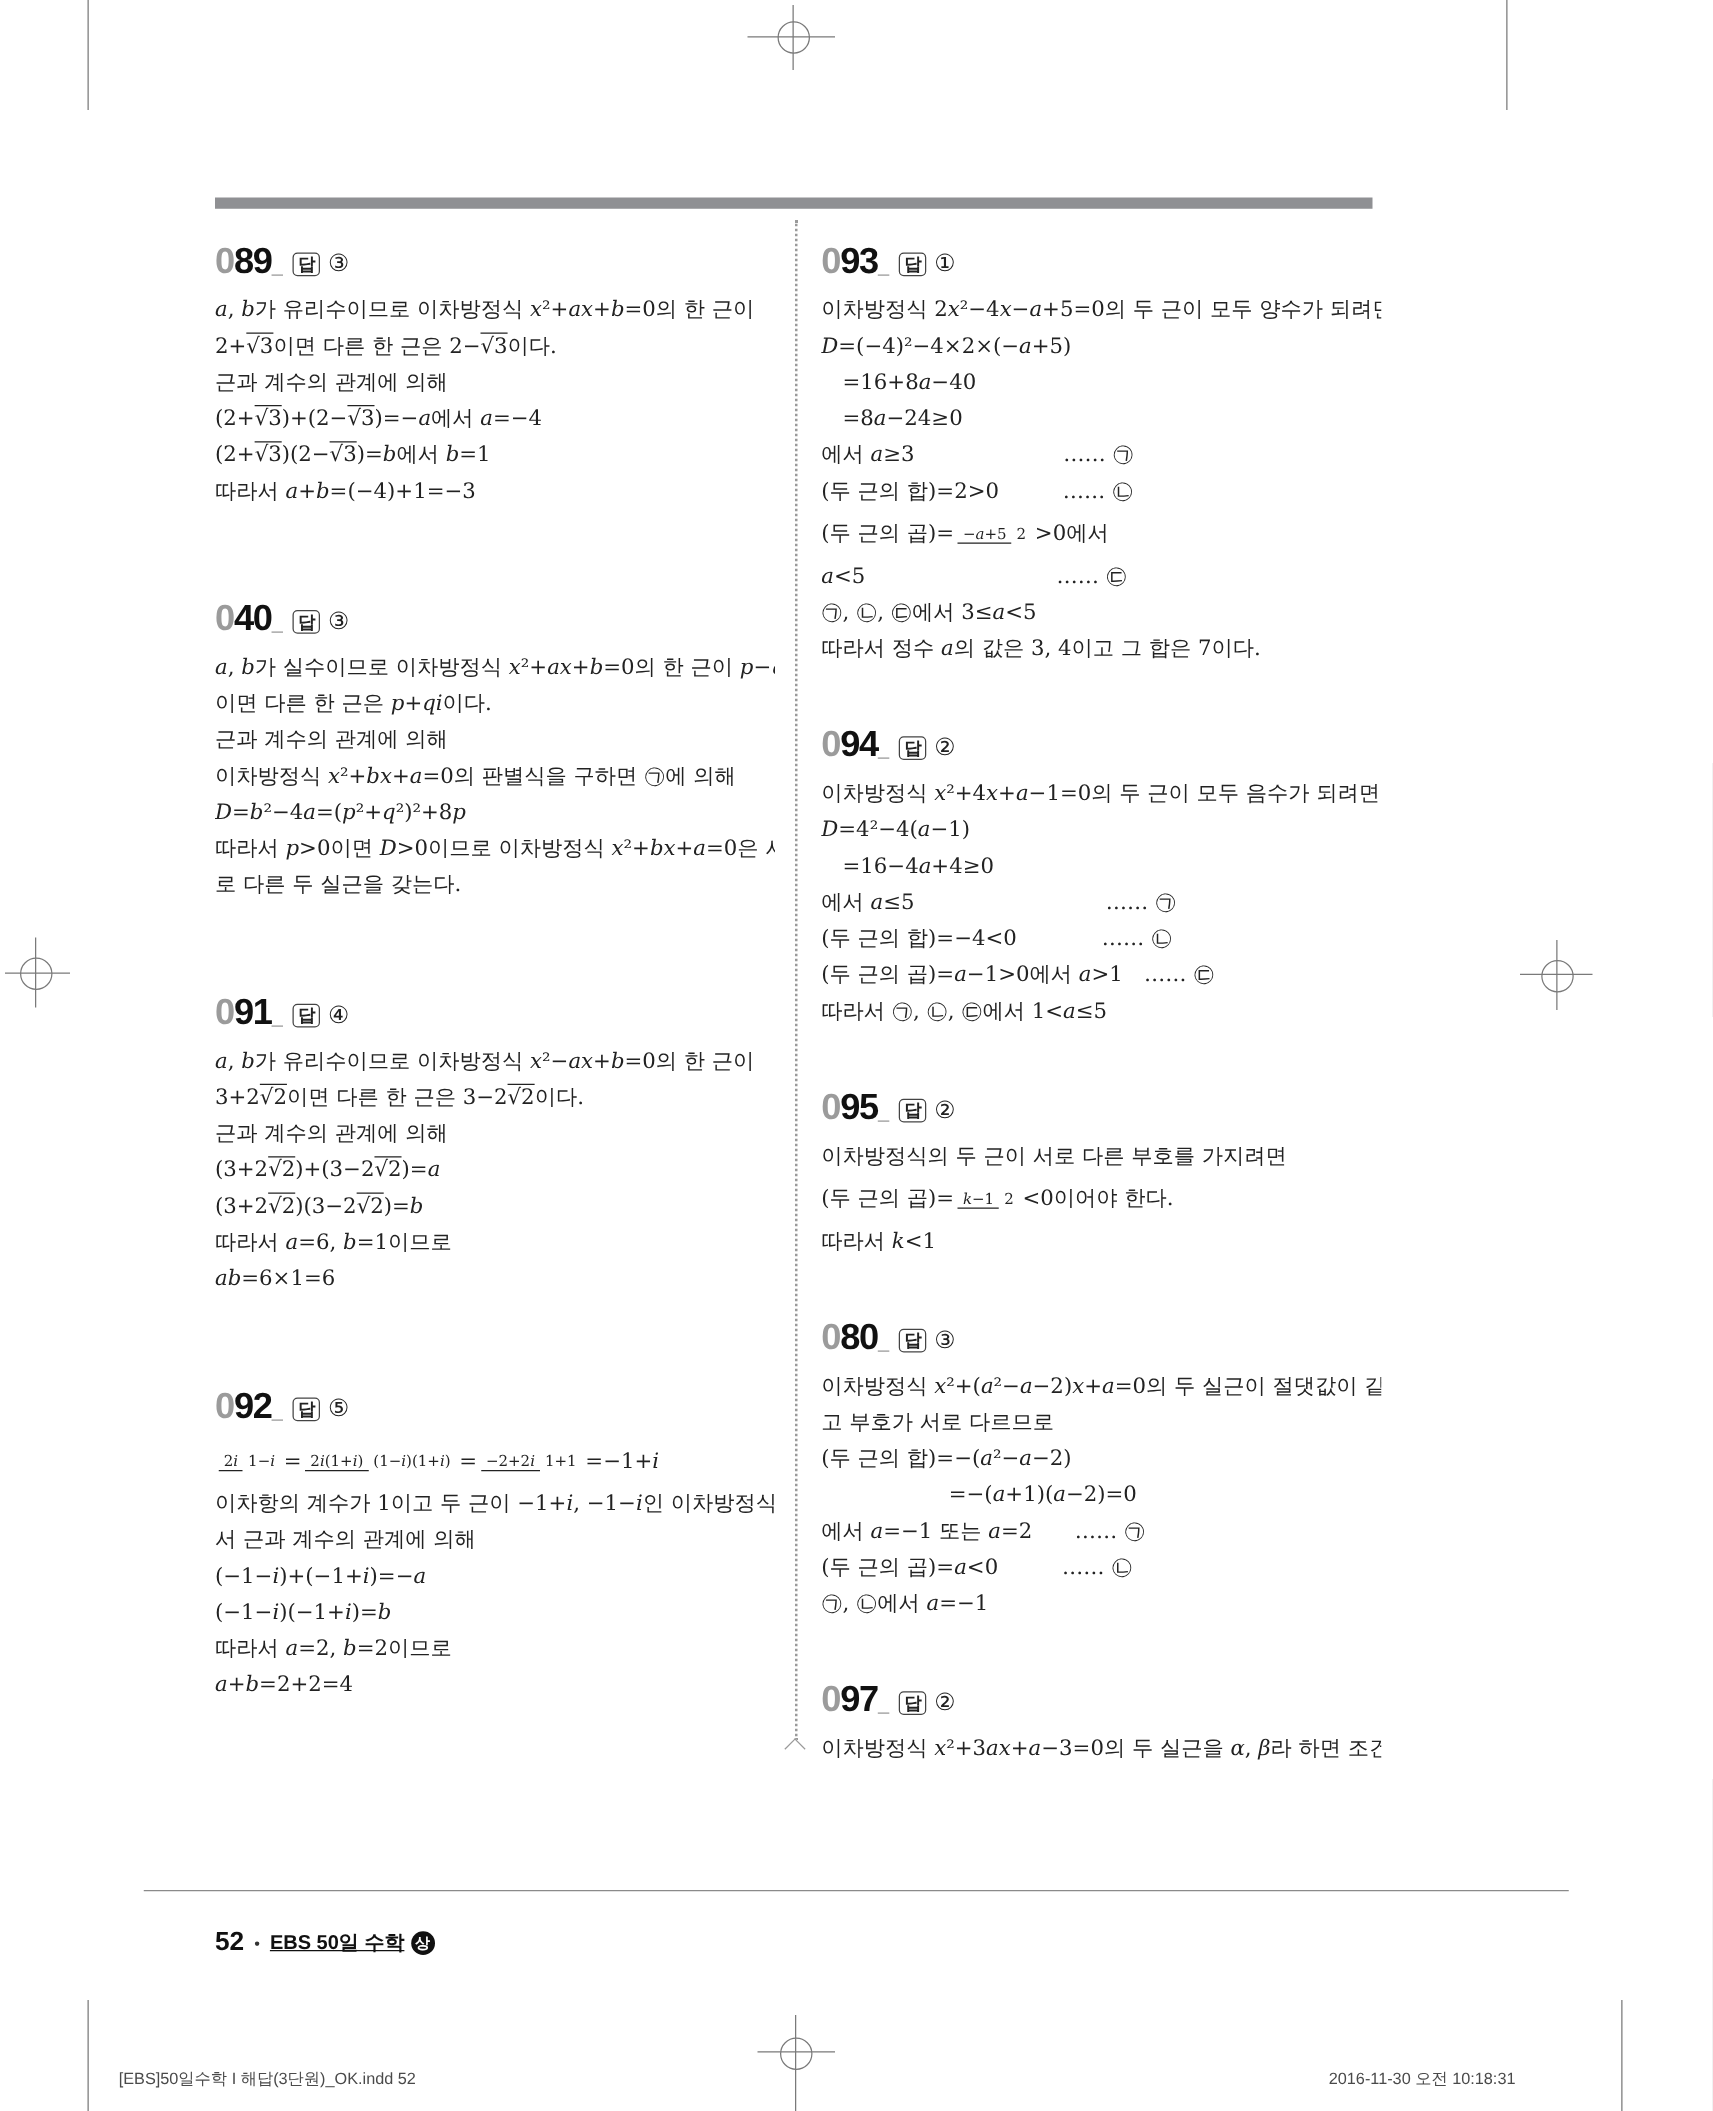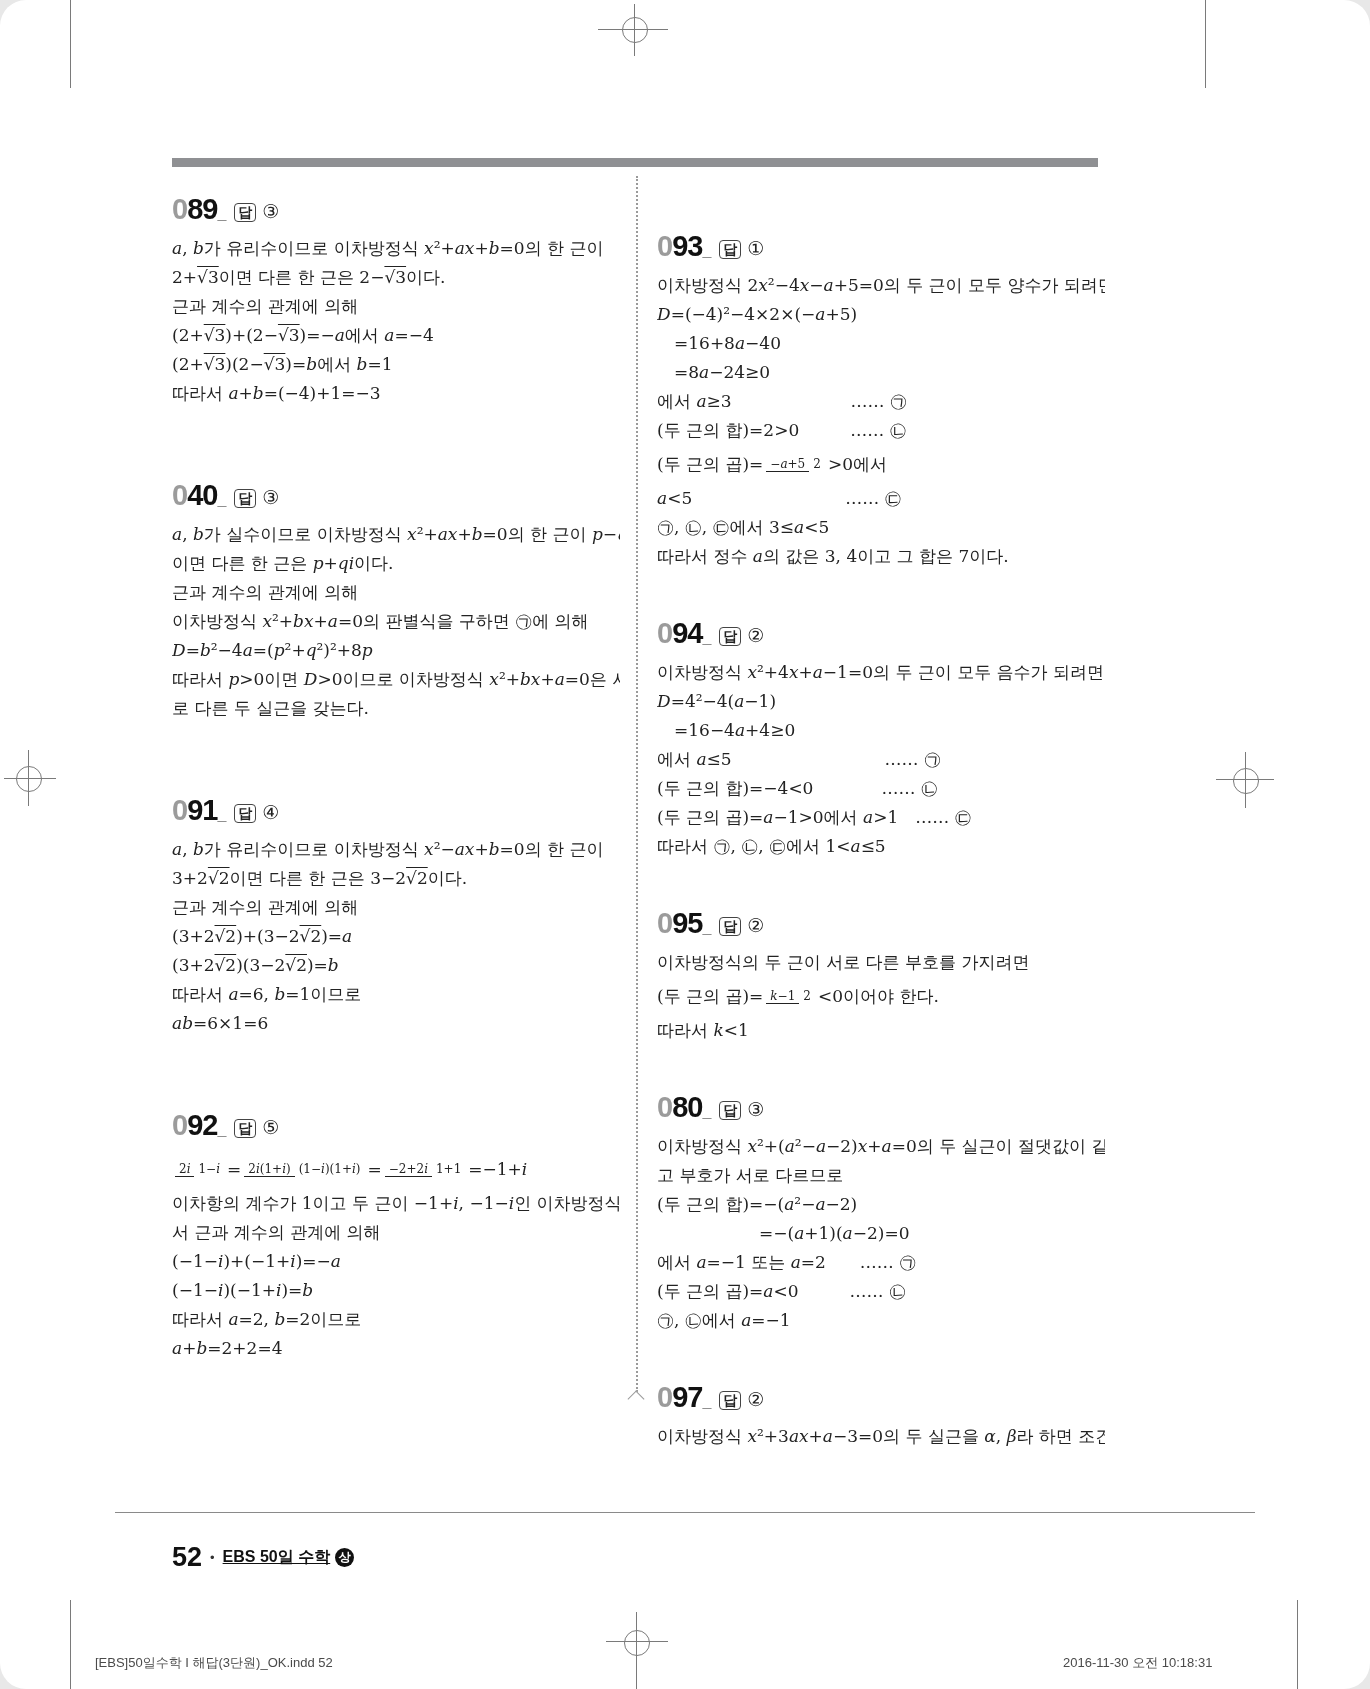--- a/index.html
+++ b/index.html
@@ -1,53 +1,53 @@
 <!DOCTYPE html>
 <html><head>
 <meta charset="utf-8">
 <style>
   html,body{margin:0;padding:0;background:#e8e8e8;}
   .page{position:relative;width:1370px;height:1689px;background:#ffffff;overflow:hidden;
-        font-family:"DejaVu Serif", serif;color:#222;border-radius:26px;}
+        font-family:"DejaVu Serif", serif;color:#222;}
   
   .vline,.hline{position:absolute;background:#7a7a7a;}
   .vline{width:1px;} .hline{height:1px;}
   .reg{position:absolute;width:24px;height:24px;border:1.5px solid #7a7a7a;border-radius:50%;background:transparent;}
   
   .accent-bar{position:absolute;left:172px;top:158px;width:926px;height:9px;}
   
   .content{position:absolute;left:172px;top:192px;width:933px;display:flex;}
   .col{width:448px;overflow:hidden;}
   .col-right{margin-left:37px;}
   .divider{position:absolute;left:636px;top:176px;height:1216px;border-left:2px dotted #9a9a9a;}
   .divider-tip{position:absolute;left:630px;top:1393px;width:11px;height:11px;
                border-left:1.5px solid #9a9a9a;border-top:1.5px solid #9a9a9a;transform:rotate(45deg);background:#fff;}
   
   .problem{margin-bottom:70px;}
-  .col-right .problem{margin-bottom:45px;margin-top:37px;}
+  .col-right .problem{margin-bottom:45px;}
   .phead{height:34px;line-height:34px;margin-bottom:8px;font-family:"Liberation Sans",sans-serif;
          font-weight:900;white-space:nowrap;}
   .pzero{font-size:29px;color:#9b9b9b;letter-spacing:-1px;}
   .pnum{font-size:29px;color:#111;letter-spacing:-1px;}
   .punder{font-size:16px;color:#555;vertical-align:baseline;}
   .abox{display:inline-block;font-size:14px;font-weight:700;color:#222;border:1.5px solid #444;
         border-radius:4px;padding:0 3px;line-height:17px;margin:0 6px 0 8px;vertical-align:2px;}
   .achoice{font-family:"DejaVu Serif",serif;font-weight:400;font-size:19px;vertical-align:1px;}
   .sol-line{min-height:29px;line-height:29px;font-size:17px;white-space:nowrap;}
   .sol-line i.v{font-style:italic;font-family:"DejaVu Serif",serif;}
   .sol-line .sq{text-decoration:overline;}
   .frac-line{display:flex;align-items:center;line-height:1.2;padding:5px 0;}
   .frac{display:inline-flex;flex-direction:row;align-items:center;margin:0 3px;font-size:12px;}
   .frac .num{border-bottom:1.4px solid #222;padding:0 4px;}
   .frac .den{padding:0 4px;}
   
   .footer-rule{position:absolute;left:115px;top:1512px;width:1140px;height:1px;background:#8a8a8a;}
   .footer{position:absolute;left:172px;top:1542px;display:flex;align-items:center;
           font-family:"Liberation Sans",sans-serif;color:#111;}
-  .pageno{font-size:27px;font-weight:700;}
+  .pageno{font-size:21px;font-weight:700;}
   .footer .dot{font-size:13px;margin:0 8px;color:#333;}
   .booktitle{font-size:16px;font-weight:700;text-decoration:underline;}
   .edition{display:inline-flex;align-items:center;justify-content:center;width:19px;height:19px;
            border-radius:50%;background:#111;color:#fff;font-size:12px;font-weight:700;margin-left:5px;}
   .printinfo{position:absolute;top:1654px;font-family:"Liberation Sans",sans-serif;
              font-size:13px;color:#4a4a4a;white-space:nowrap;}
   .pi-left{left:95px;} .pi-right{left:1063px;width:236px;overflow:hidden;}
 </style>
 </head>
 <body>

